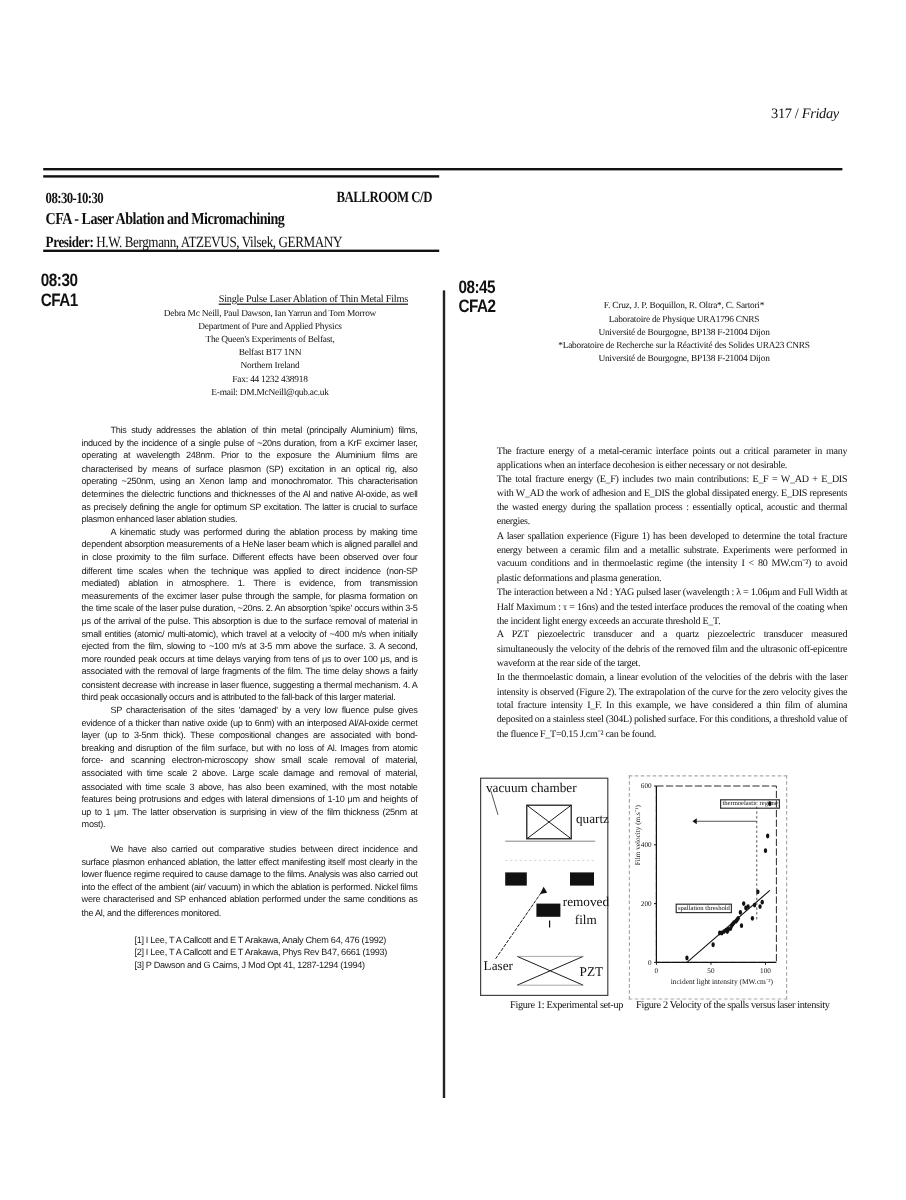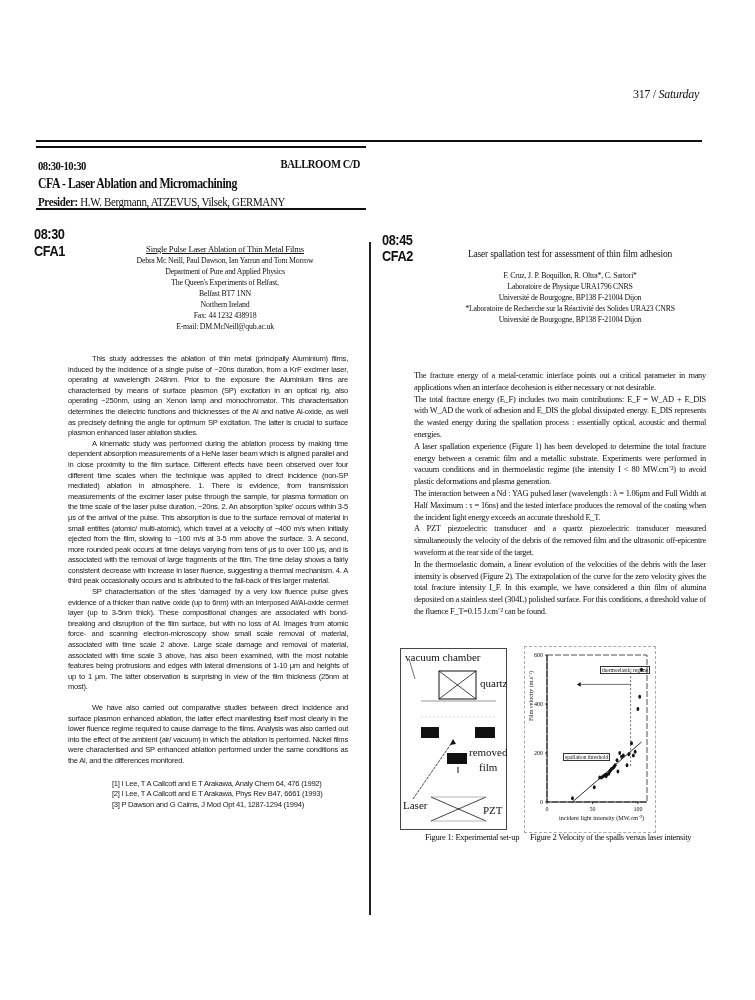--- a/index.html
+++ b/index.html
@@ -16,34 +16,34 @@
   .session .title { font-size: 14px; font-weight: bold; margin-top: 2px; letter-spacing: -0.5px; transform: scaleX(0.84); transform-origin: left; white-space: nowrap; }
   .session .presider { font-size: 13px; margin-top: 2px; letter-spacing: -0.4px; transform: scaleX(0.84); transform-origin: left; white-space: nowrap; }
   .session .presider b { font-weight: bold; }
   .rule-bot { left: 36px; top: 208px; width: 330px; height: 2px; background: #111; }
   .vdiv { left: 369px; top: 242px; width: 1.5px; height: 673px; background: #222; }
   .talk-time { font-family: "Liberation Sans", sans-serif; font-weight: bold; font-size: 15px; line-height: 15px; letter-spacing: -0.5px; transform: scaleX(0.85); transform-origin: left; }
   .abstract { font-family: "Liberation Sans", sans-serif; font-size: 7.6px; line-height: 10.6px; letter-spacing: -0.25px; color: #1a1a1a; text-align: justify; }
   .abstract p { margin: 0; }
   .indent { text-indent: 24px; }
   .hdr { font-family: "Liberation Serif", serif; font-size: 7.8px; line-height: 11px; text-align: center; letter-spacing: -0.2px; }
-  .hdr .t { text-decoration: underline; font-size: 8.6px; }
+  .hdr .t { text-decoration: underline; font-size: 8.6px; text-align: right; }
   .hdr2 .t { font-size: 9.5px; text-decoration: none; }
   .refs { font-size: 7.6px; line-height: 10.5px; margin-left: 44px; }
   .rtext { font-family: "Liberation Serif", serif; font-size: 8.4px; line-height: 11.8px; text-align: justify; letter-spacing: -0.25px; }
   .rtext p { margin: 0; }
   .fig { border: 1px solid #333; }
   .figcap { font-family: "Liberation Serif", serif; font-size: 8.6px; letter-spacing: -0.3px; white-space: nowrap; }
   .lbl { position: absolute; font-family: "Liberation Serif", serif; color: #111; white-space: nowrap; }
 </style>
 </head>
 <body>
 
 <div class="abs page-num">
-  <span>317</span> / <i>Saturday</i>
+  <span>317</span> / <i>Friday</i>
 </div>
 
 <div class="abs rule-top"></div>
 <div class="abs rule-top2"></div>
 
 <div class="abs session">
   <div><span class="time">08:30-10:30</span></div>
   <div class="room">BALLROOM C/D</div>
   <div class="title">CFA - Laser Ablation and Micromachining</div>
   <div class="presider"><b>Presider:</b> <span>H.W. Bergmann, ATZEVUS, Vilsek, GERMANY</span></div>
@@ -75,21 +75,20 @@
     <div>[1] I Lee, T A Callcott and E T Arakawa, Analy Chem 64, 476 (1992)</div>
     <div>[2] I Lee, T A Callcott and E T Arakawa, Phys Rev B47, 6661 (1993)</div>
     <div>[3] P Dawson and G Cairns, J Mod Opt 41, 1287-1294 (1994)</div>
   </div>
 </div>
 
 <div class="abs talk-time" style="left:382px; top:232px;">08:45</div>
 <div class="abs talk-time" style="left:382px; top:248px;">CFA2</div>
 
 <div class="abs hdr hdr2" style="left:420px; top:249px; width:300px;">
-  <div class="t" style="margin-bottom:10px;">Laser spallation test for assessment of thin film adhesion</div>
   <div>F. Cruz, J. P. Boquillon, R. Oltra*, C. Sartori*</div>
   <div>Laboratoire de Physique URA1796 CNRS</div>
   <div>Université de Bourgogne, BP138 F-21004 Dijon</div>
   <div>*Laboratoire de Recherche sur la Réactivité des Solides URA23 CNRS</div>
   <div>Université de Bourgogne, BP138 F-21004 Dijon</div>
 </div>
 
 <div class="abs rtext" style="left:414px; top:370px; width:292px;">
   <p>The fracture energy of a metal-ceramic interface points out a critical parameter in many applications when an interface decohesion is either necessary or not desirable.</p>
   <p>The total fracture energy (E_F) includes two main contributions: E_F = W_AD + E_DIS with W_AD the work of adhesion and E_DIS the global dissipated energy. E_DIS represents the wasted energy during the spallation process : essentially optical, acoustic and thermal energies.</p>

